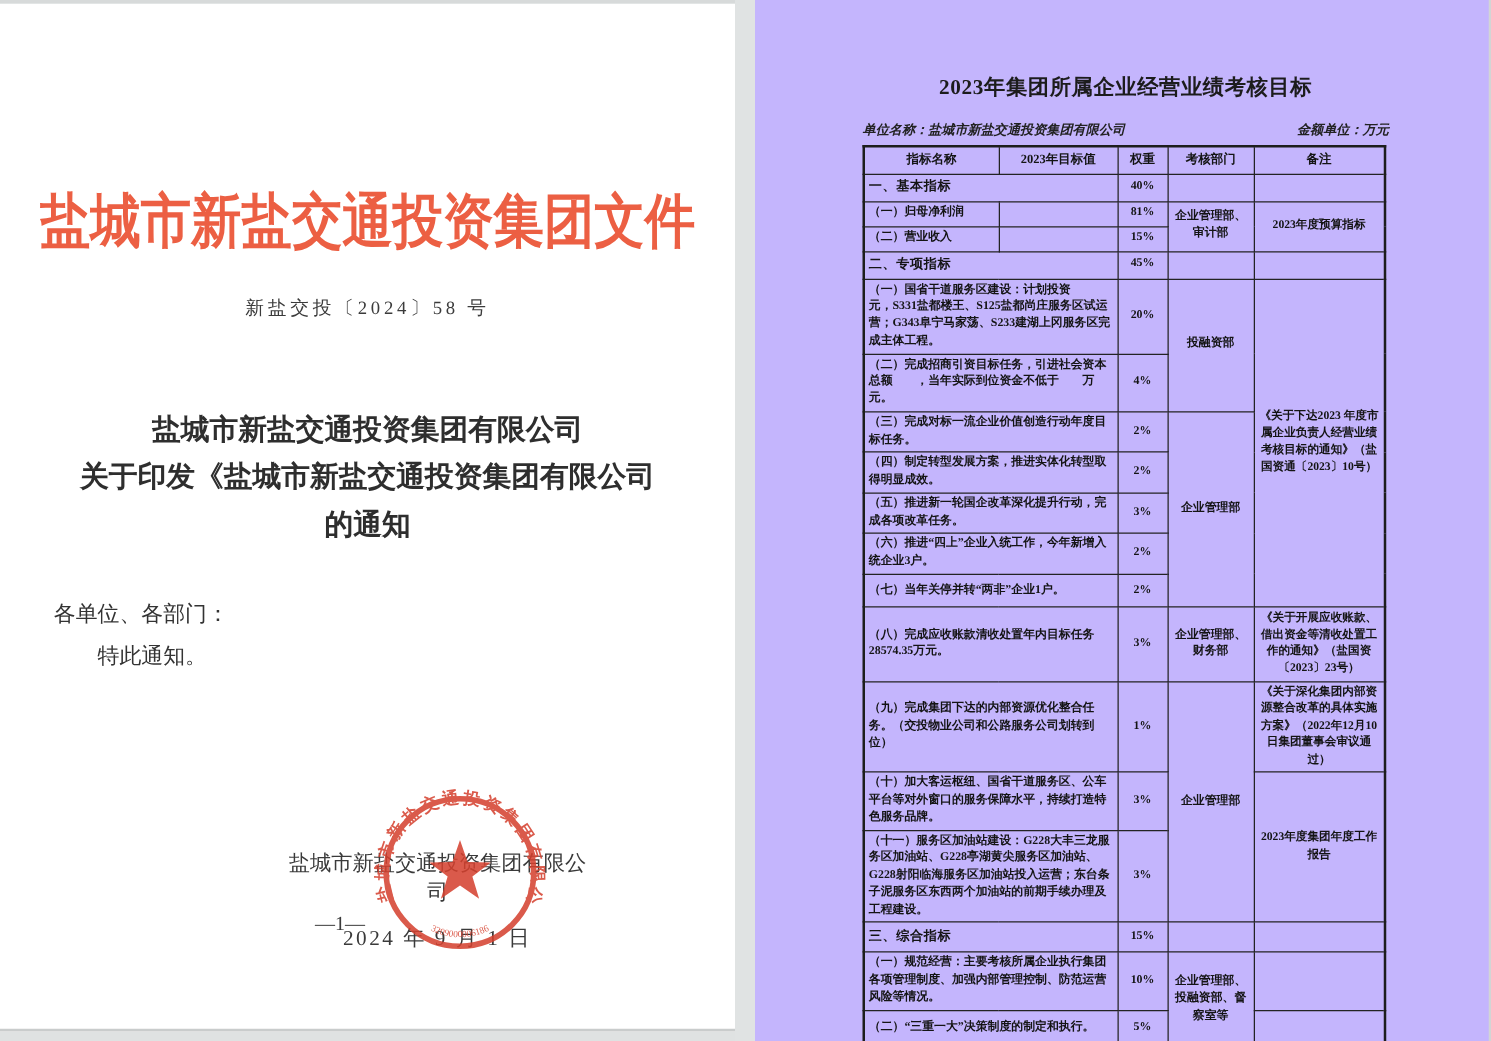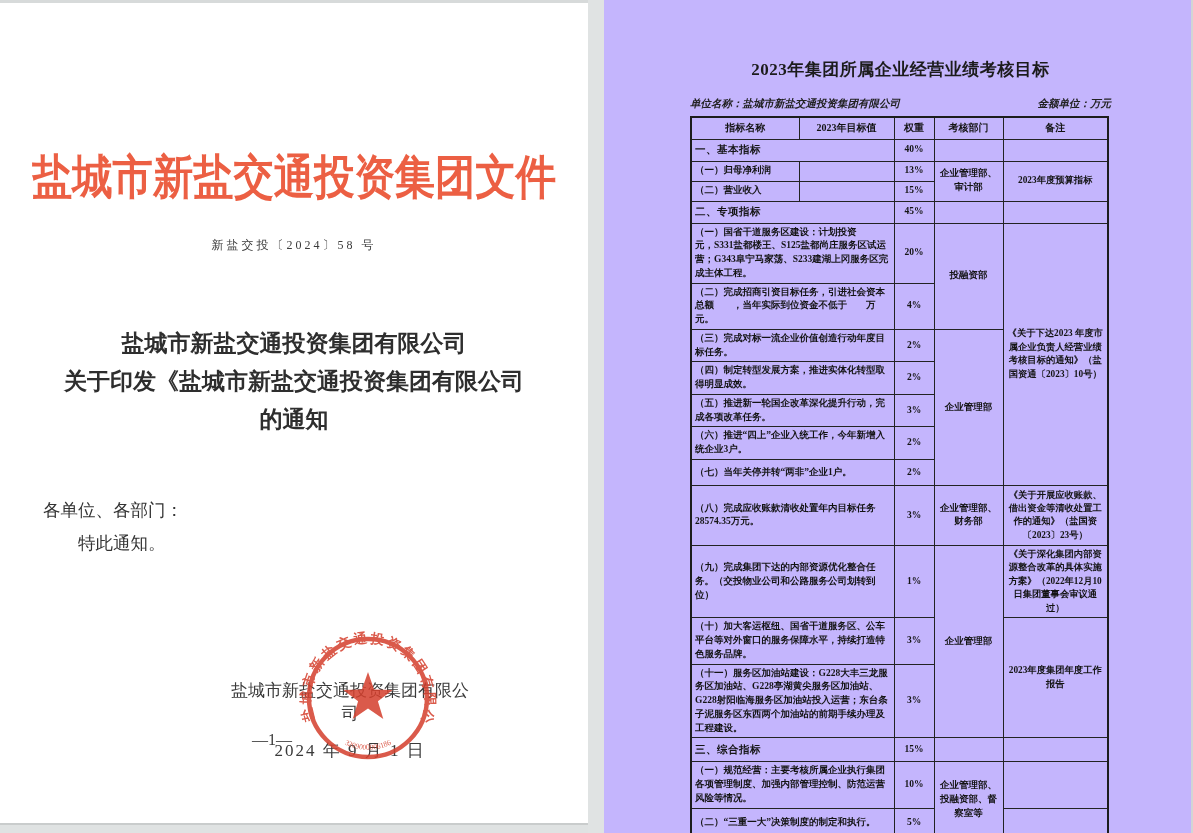--- a/index.html
+++ b/index.html
@@ -13,30 +13,30 @@
     background:#ffffff; border-bottom:2px solid #c9cccc;
   }
   .red-title {
     position:absolute; left:0; top:146px; width:100%;
     text-align:center; color:#ec5f43; font-weight:bold;
     font-size:42px; letter-spacing:0px; transform:scale(0.96,1.12);
     white-space:nowrap;
   }
   .doc-no {
     position:absolute; left:0; top:234px; width:100%;
-    text-align:center; font-size:12px; color:#3b3b3b; letter-spacing:3px;
+    text-align:center; font-size:15px; color:#3b3b3b; letter-spacing:3px;
   }
   .main-title {
     position:absolute; left:0; top:322px; width:100%;
     text-align:center; font-size:23px; font-weight:bold; color:#2e2e2e;
     line-height:38px;
   }
   .body-text {
     position:absolute; left:43px; top:472px; width:505px;
-    font-size:17.5px; color:#333; line-height:33px; text-align:justify;margin-top:19px;
+    font-size:17.5px; color:#333; line-height:33px; text-align:justify;
   }
   .body-text p.indent { text-indent:2em; }
   .sig-block {
     position:absolute; left:225px; top:676px; width:250px;
     text-align:center; font-size:17px; color:#3a3a3a;
   }
   .sig-block .sig-date { margin-top:14px; letter-spacing:2px; }
   .page-no {
     position:absolute; left:252px; top:728px; font-size:16px; color:#3a3a3a;
   }
@@ -154,21 +154,21 @@
         <tr class="h22">
           <td class="sec" colspan="2">一、基本指标</td>
           <td class="w">40%</td>
           <td class="dept"></td>
           <td class="note"></td>
         </tr>
 
         <tr class="h20">
           <td class="name">（一）归母净利润</td>
           <td class="tv"></td>
-          <td class="w">13%</td>
+          <td class="w">81%</td>
           <td class="dept" rowspan="2">企业管理部、审计部</td>
           <td class="note" rowspan="2">2023年度预算指标</td>
         </tr>
         <tr class="h20">
           <td class="name">（二）营业收入</td>
           <td class="tv"></td>
           <td class="w">15%</td>
         </tr>
 
         <tr class="h22">

